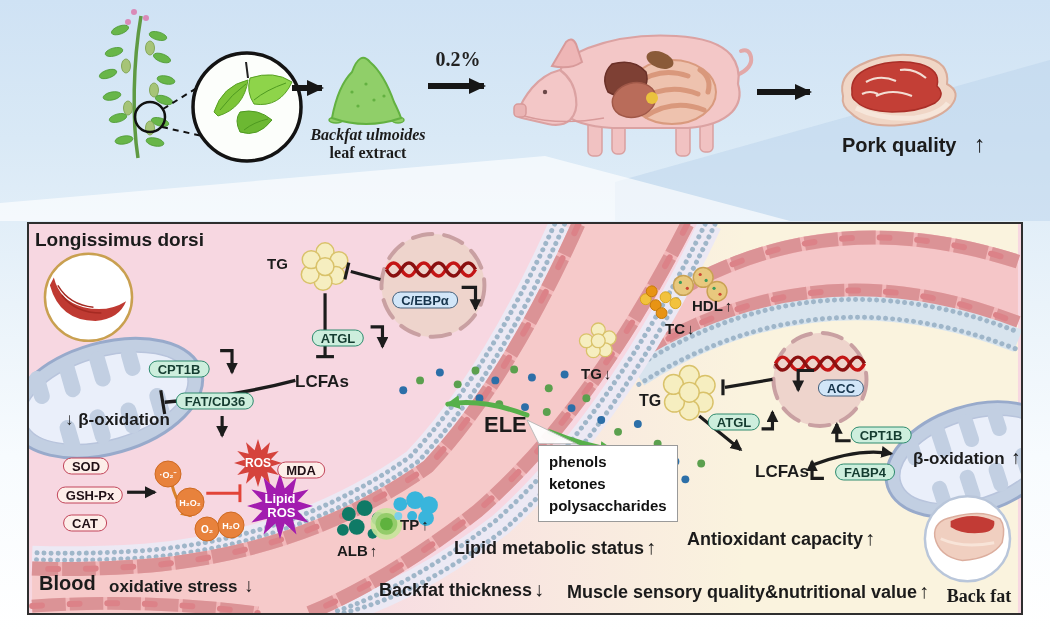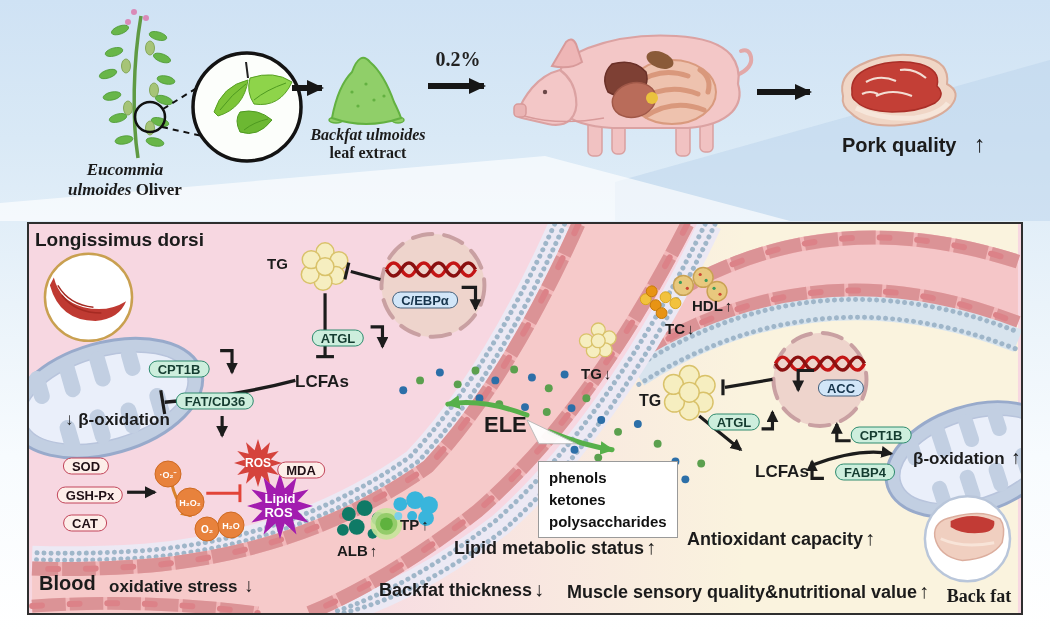--- a/index.html
+++ b/index.html
@@ -14,28 +14,28 @@
   .arr{font-weight:900;margin-left:2px;}
   .pill{position:absolute;transform:translate(-50%,-50%);padding:0 8px;border-radius:11px;
         font-size:13px;font-weight:700;white-space:nowrap;border:1.6px solid;z-index:5;}
   .pill.teal{background:#cdeedd;border-color:#2e8b6e;color:#143c30;}
   .pill.blue{background:#d2e6f8;border-color:#44607c;color:#16344c;}
   .pill.pnk{background:#fdeee9;border-color:#c2455a;color:#201016;}
   .ocircle{position:absolute;transform:translate(-50%,-50%);border-radius:50%;background:#e8823c;
         border:1.5px solid #cf6a22;color:#fff;display:flex;align-items:center;justify-content:center;
         font-weight:700;z-index:4;}
   .star{position:absolute;transform:translate(-50%,-50%);display:flex;align-items:center;justify-content:center;
-        text-align:left;color:#fff;font-weight:800;z-index:4;line-height:1.05;
+        text-align:right;color:#fff;font-weight:800;z-index:4;line-height:1.05;
         clip-path:polygon(100% 50%,76.6% 57.1%,93.3% 75%,69.5% 69.5%,75% 93.3%,57.1% 76.6%,50% 100%,42.9% 76.6%,25% 93.3%,30.5% 69.5%,6.7% 75%,23.4% 57.1%,0% 50%,23.4% 42.9%,6.7% 25%,30.5% 30.5%,25% 6.7%,42.9% 23.4%,50% 0%,57.1% 23.4%,75% 6.7%,69.5% 30.5%,93.3% 25%,76.6% 42.9%);}
   .star.red{background:#d5433c;}
   .star.gold{background:#a21caf;}
   #panel{position:absolute;left:27px;top:222px;width:996px;height:393px;border:2px solid #2e2e2e;
         box-sizing:border-box;overflow:hidden;background:#f7d7e1;}
   .ebox{position:absolute;background:#fff;border:1.5px solid #9a9a9a;color:#111;
-        font-weight:600;font-size:15px;line-height:1.45;padding:5px 10px;z-index:6;margin-top:16px;}
+        font-weight:600;font-size:15px;line-height:1.45;padding:5px 10px;z-index:6;}
 </style>
 </head>
 <body>
 
 <div id="page">
 
   <svg class="abs" style="left:0;top:0" width="1050" height="222" viewBox="0 0 1050 222">
     <defs>
       <marker id="ab" markerUnits="userSpaceOnUse" markerWidth="20" markerHeight="18" refX="15" refY="8" orient="auto">
         <path d="M0,0 L17,8 L0,16 Z" fill="#161616"></path>
@@ -132,24 +132,20 @@
     <path d="M 757,92 H 810" stroke="#161616" stroke-width="6" marker-end="url(#ab)"></path>
 
     <g>
       <path d="M 843,96 Q 838,76 860,65 Q 890,50 924,57 Q 950,62 947,84 Q 962,92 951,106 Q 936,122 900,125 Q 866,128 851,113 Q 841,106 843,96 Z" fill="#f0d6c6" stroke="#d9ac9a" stroke-width="2"></path>
       <path d="M 852,92 Q 850,76 869,68 Q 894,58 920,64 Q 941,70 937,86 Q 946,95 935,103 Q 918,112 892,112 Q 866,111 857,102 Q 851,98 852,92 Z" fill="#c33f36" stroke="#aa2f28" stroke-width="1.5"></path>
       <path d="M 866,82 Q 880,74 896,81 M 876,96 Q 892,88 912,96 M 900,70 Q 914,68 926,78 M 862,94 Q 870,90 878,94" stroke="#f3ded4" stroke-width="2.2" fill="none"></path>
       <path d="M 856,108 Q 880,120 915,118 Q 940,114 948,103" stroke="#f6e6da" stroke-width="5" fill="none"></path>
     </g>
   </svg>
 
-  <div class="lbl ctr" style="left:30px;top:160px;width:190px;font-size:17px">
-    <span class="ital">Eucommia</span><br>
-    <span class="ital">ulmoides</span>&nbsp;<span>Oliver</span>
-  </div>
   <div class="lbl ctr" style="left:282px;top:126px;width:172px;font-size:16px">
     <span class="ital">Backfat ulmoides</span><br>
     <span>leaf extract</span>
   </div>
   <div class="lbl ctr" style="left:428px;top:48px;width:60px;font-size:20px;font-weight:600;color:#222">0.2%</div>
   <div class="lbl" style="left:842px;top:131px;font-size:20px">
     <span>Pork quality</span>
     <span class="arr" style="font-size:23px;margin-left:12px">↑</span>
   </div>
 

